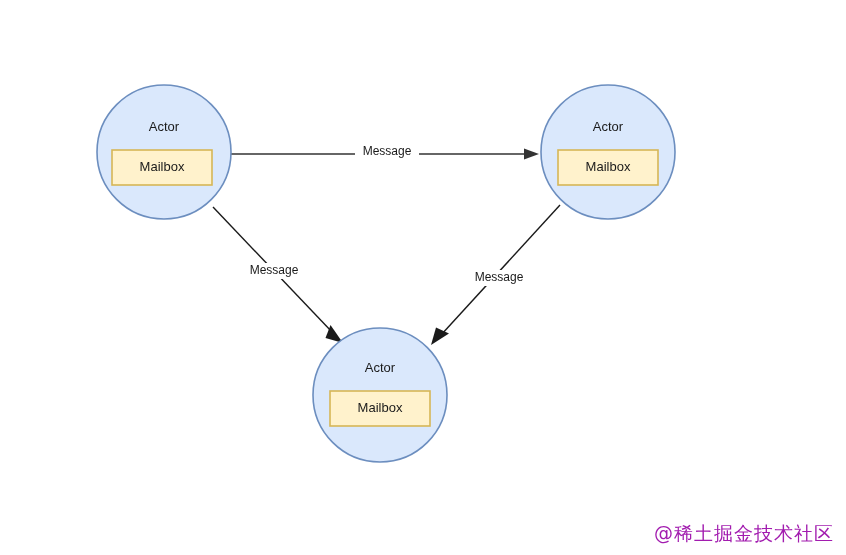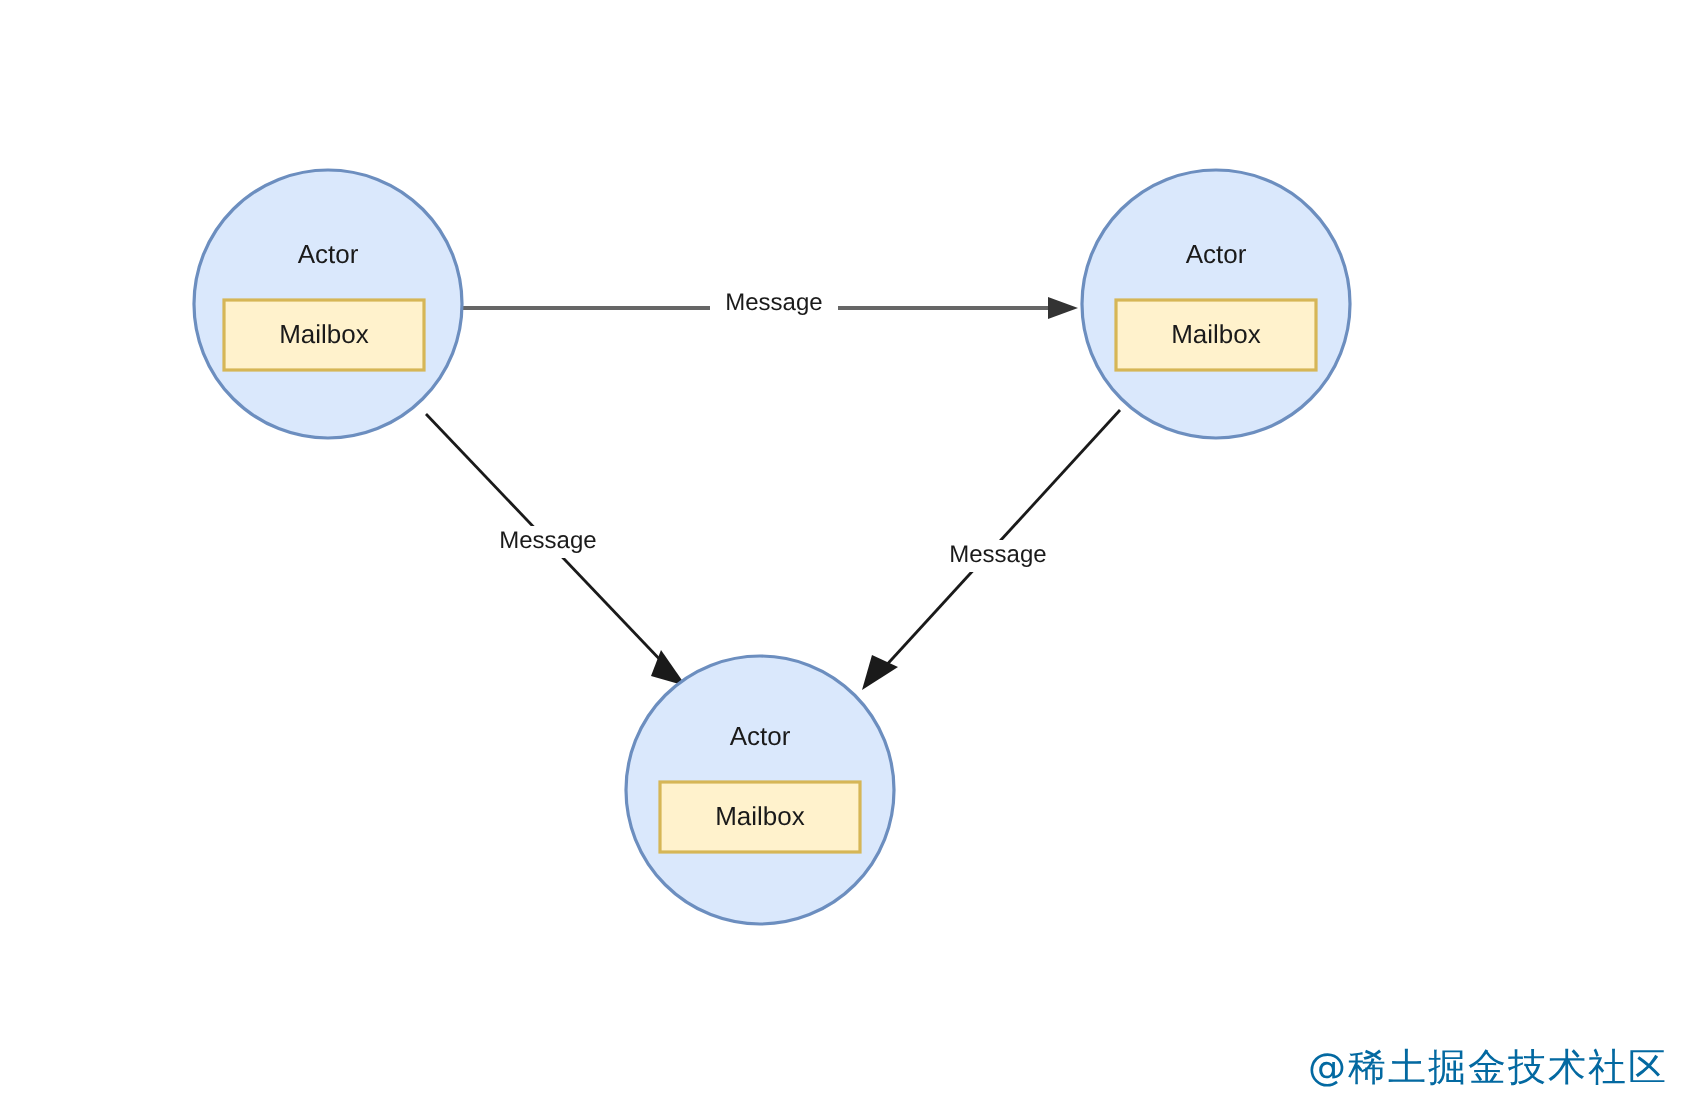--- a/index.html
+++ b/index.html
@@ -77,21 +77,21 @@
   .edge-label-bg {
     fill: #ffffff;
     stroke: none;
   }
   .watermark {
     position: absolute;
     right: 12px;
     bottom: 8px;
     font-family: "DejaVu Sans", sans-serif;
     font-size: 19px;
-    color: #0369a1;
+    color: #a21caf;
     letter-spacing: 1px;
     user-select: none;
     white-space: nowrap;
     margin-left: 28px;
   }
 </style>
 </head>
 <body>
 
 <div id="canvas">

